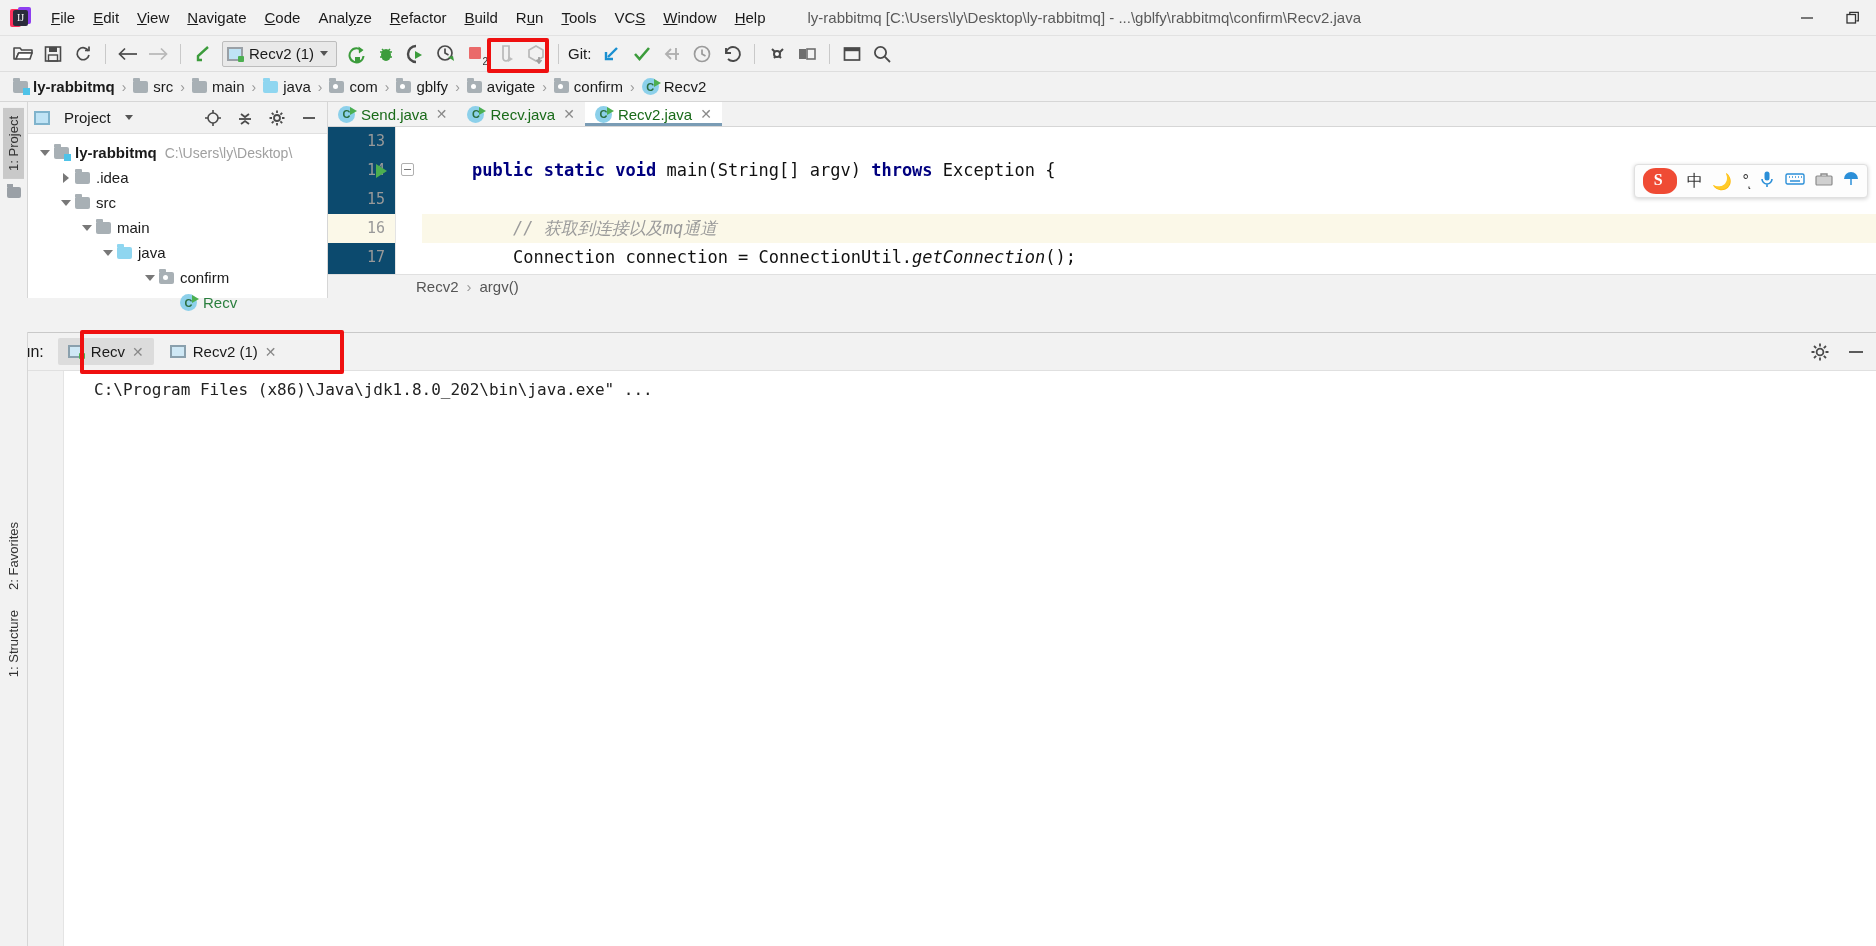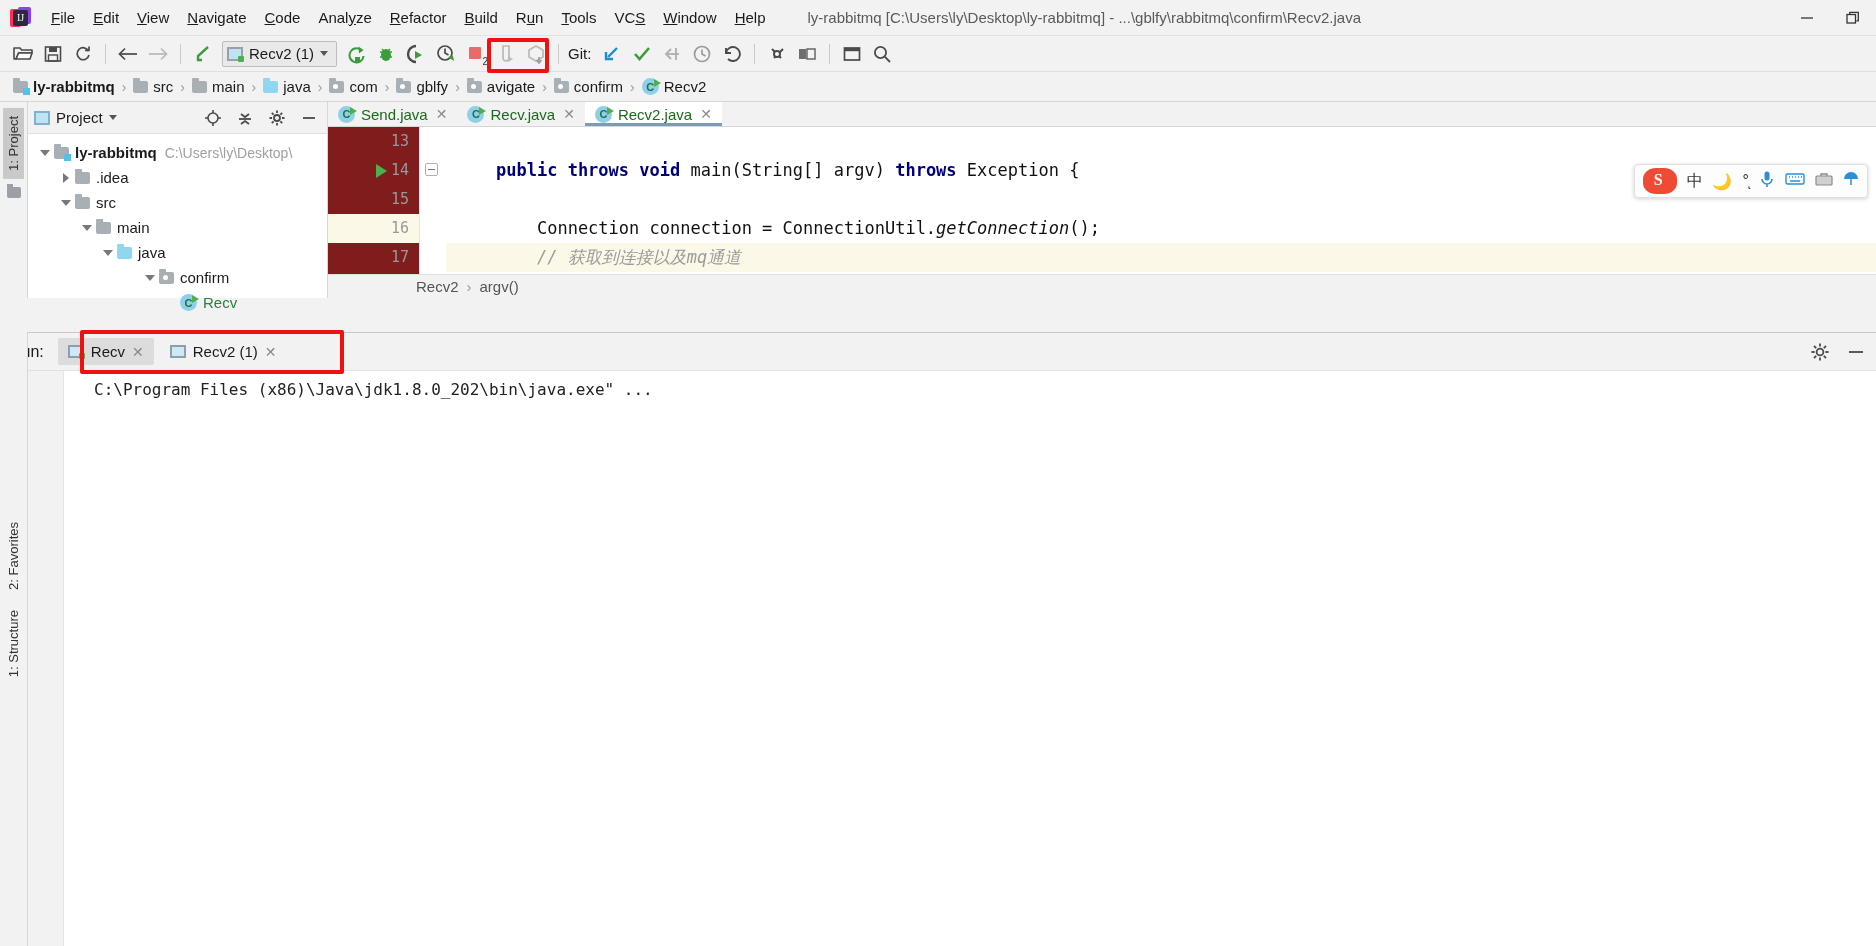--- a/index.html
+++ b/index.html
@@ -89,21 +89,21 @@
   .rail-tab.active { background:#c9c9c9; }
   .rail-ico { width:14px; height:11px; background:#9aa0a6; margin:8px 0; border-radius:1px 2px 2px 2px; position:relative;}
   .rail-ico:before{content:"";position:absolute;left:0;top:-3px;width:6px;height:3px;background:#9aa0a6;}
 
   
   #project-panel { width:300px; background:#fff; border-right:1px solid #d6d6d6; flex:0 0 auto; }
   #project-head {
     height:32px; display:flex; align-items:center; gap:8px;
     background:#f2f2f2; border-bottom:1px solid #e0e0e0; padding:0 6px;
   }
-  #project-head .ptitle { font-size:15px; margin-right:auto; display:flex; align-items:center; gap:6px;}
+  #project-head .ptitle { font-size:15px; margin-right:auto; display:flex; align-items:center; gap:14px;}
   .proj-ico{width:16px;height:14px;border:2px solid #7fb3cc;background:#bfe3f5;}
   .phead-btn{width:24px;height:24px;display:flex;align-items:center;justify-content:center;}
   .tree { padding:6px 0 0 0; font-size:15px; }
   .tnode { display:flex; align-items:center; height:25px; white-space:nowrap; }
   .tw { width:18px; display:flex; align-items:center; justify-content:center; flex:0 0 auto; }
   .chev { width:0;height:0; }
   .chev.down{border-left:5px solid transparent;border-right:5px solid transparent;border-top:6px solid #787878;}
   .chev.right{border-top:5px solid transparent;border-bottom:5px solid transparent;border-left:6px solid #787878;}
   .tlabel{margin-left:6px;}
   .tlabel.bold{font-weight:bold;}
@@ -111,21 +111,21 @@
   .tlabel.green{color:#2a7f3e;}
 
   
   #editor-area { flex:1 1 auto; display:flex; flex-direction:column; min-width:0; background:#fff; position:relative;}
   #tabbar { height:30px; display:flex; align-items:stretch; background:#f2f2f2; border-bottom:1px solid #d6d6d6; }
   .etab { display:flex; align-items:center; gap:6px; padding:0 10px; font-size:15px; color:#1a6b1a; cursor:default; position:relative;}
   .etab.active { background:#fff; }
   .etab.active:after{content:"";position:absolute;left:0;right:0;bottom:0;height:3px;background:#7a9cb5;}
   .etab .x { color:#8a8a8a; font-size:14px; margin-left:2px;}
   #code-wrap { flex:1 1 auto; display:flex; position:relative; overflow:hidden; font-family:"DejaVu Sans Mono", monospace;}
-  #gutter { width:92px; background:#7f1d1d; border-right:1px solid #e4e4e4; flex:0 0 auto; position:relative;}
+  #gutter { width:68px; background:#0c4a6e; border-right:1px solid #e4e4e4; flex:0 0 auto; position:relative;}
   .gline { height:29px; line-height:29px; text-align:right; padding-right:10px; color:#999; font-size:15px;}
   .gline.cur { background:#fbf8e8; }
   #gutter .runarrow{position:absolute;left:48px;top:37px;width:0;height:0;border-left:11px solid #4caf50;border-top:7px solid transparent;border-bottom:7px solid transparent;}
   #foldcol{width:26px;background:#fff;flex:0 0 auto;position:relative;}
   #foldcol .fold{position:absolute;top:36px;left:5px;width:13px;height:13px;border:1px solid #b0b0b0;border-radius:2px;}
   #foldcol .fold:after{content:"";position:absolute;left:2px;top:5px;width:7px;height:1px;background:#777;}
   #code { flex:1 1 auto; position:relative; background:#fff; overflow:hidden;}
   .cline { height:29px; line-height:29px; font-size:17px; white-space:pre; padding-left:50px;}
   .cline.cur{background:#fbf8e8;}
   .kw{color:#00007f;font-weight:bold;}
@@ -523,24 +523,24 @@
           <div class="gline">15</div>
           <div class="gline cur">16</div>
           <div class="gline">17</div>
           <div class="gline">18</div>
         </div>
       <div id="foldcol">
         <div class="fold"></div>
       </div>
       <div id="code">
           <div class="cline"></div>
-          <div class="cline"><span class="kw">public throws void </span><span class="plain">main(String[] argv) </span><span class="kw">throws </span><span class="plain">Exception {</span></div>
+          <div class="cline"><span class="kw">public static void </span><span class="plain">main(String[] argv) </span><span class="kw">throws </span><span class="plain">Exception {</span></div>
           <div class="cline"></div>
+          <div class="cline cur"><span class="cmt">    // 获取到连接以及mq通道</span></div>
           <div class="cline"><span class="plain">    Connection connection = ConnectionUtil.</span><span class="ital">getConnection</span><span class="plain">();</span></div>
-          <div class="cline cur"><span class="cmt">    // 获取到连接以及mq通道</span></div>
           <div class="cline"></div>
         </div>
     </div>
     <div id="bc-bottom">
         <span>Recv2</span>
         <span style="color: rgb(154, 154, 154);">›</span>
         <span>argv()</span>
       </div>
     <div id="ime-bar">
       <span class="sg"></span>

